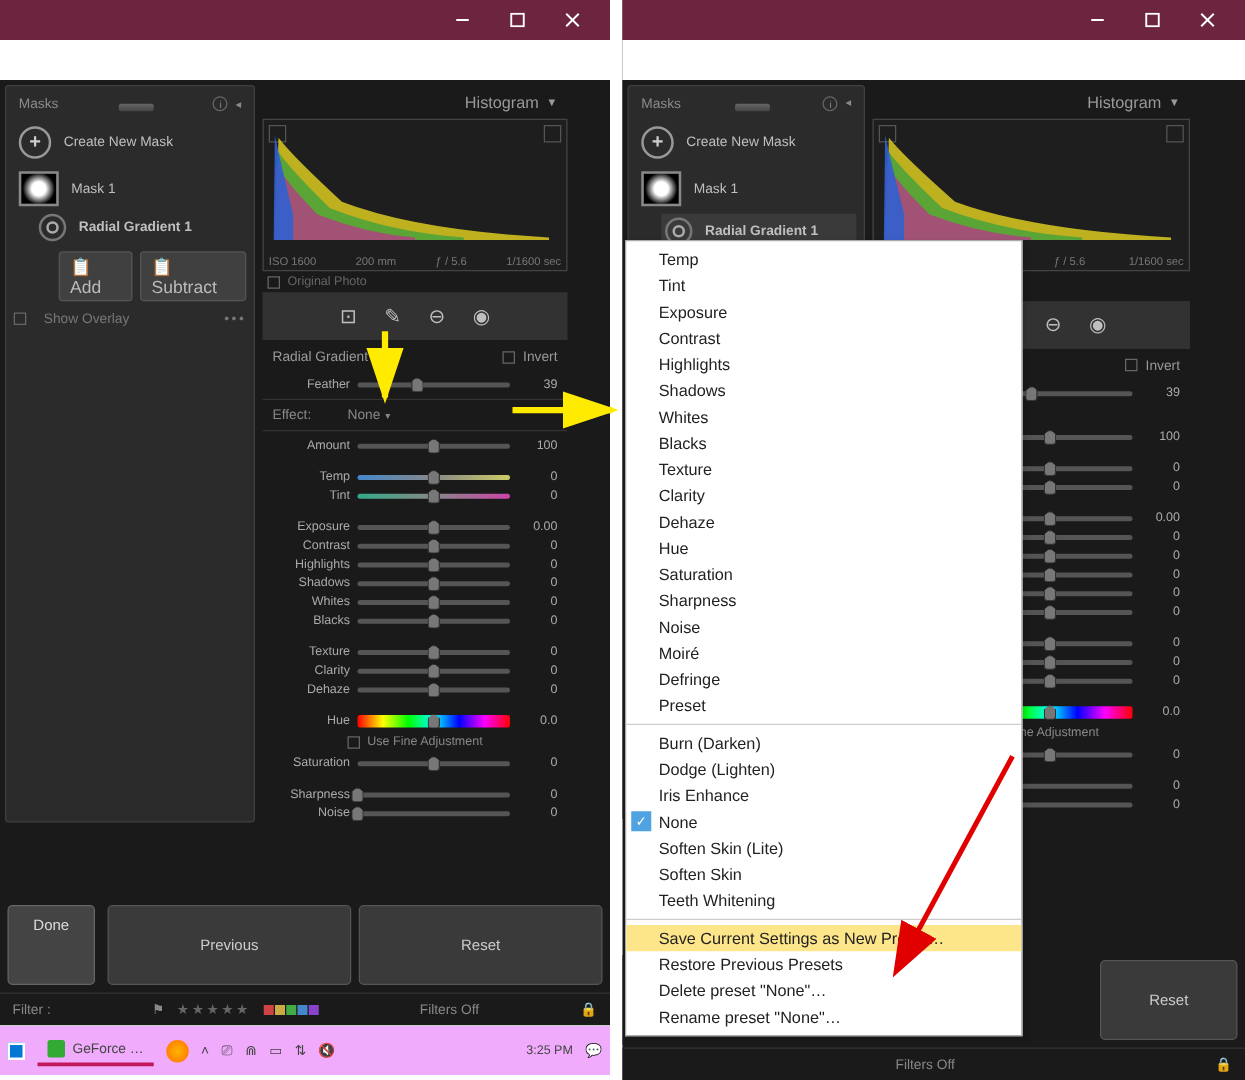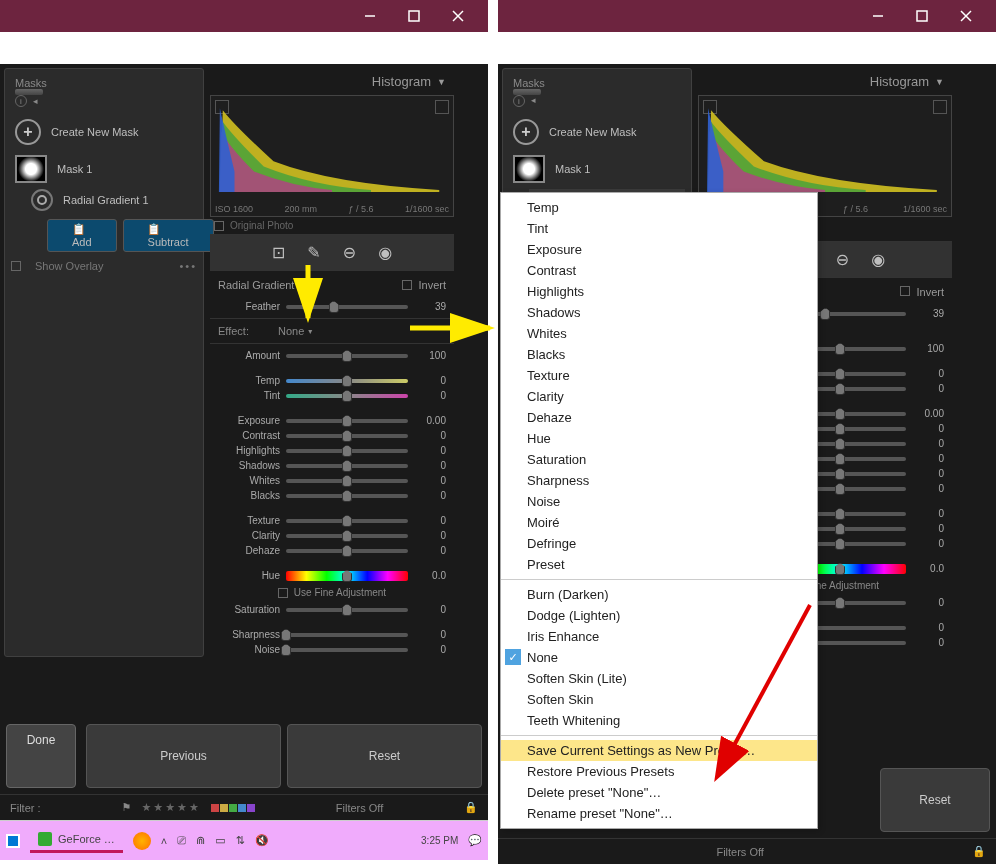--- a/index.html
+++ b/index.html
@@ -6,31 +6,31 @@
   body { background: #fff; width: 996px; height: 864px; overflow: hidden; position: relative; }
   .app-window { position: absolute; background: #1a1a1a; color: #bfbfbf; }
   .app-left { left: 0; top: 0; width: 488px; height: 820px; }
   .app-right { left: 498px; top: 0; width: 498px; height: 864px; }
   .titlebar { height: 32px; background: #6d243f; display: flex; justify-content: flex-end; align-items: center; padding-right: 8px; }
   .winbtn { width: 44px; height: 30px; display: flex; align-items: center; justify-content: center; color: #fff; font-size: 14px; }
   .winbtn svg { stroke: #fff; fill: none; }
   .top-white { height: 32px; background: #fff; }
   .content { display: flex; background: #1a1a1a; padding: 4px; }
   .masks-panel { width: 200px; background: #2b2b2b; border: 1px solid #404040; border-radius: 3px; padding: 6px; font-size: 11px; margin-right: 6px; }
-  .masks-header { display: flex; justify-content: space-between; align-items: flex-start; color: #8a8a8a; padding: 2px 4px; flex-direction: column; }
+  .masks-header { display: flex; justify-content: space-between; align-items: flex-end; color: #8a8a8a; padding: 2px 4px; }
   .grip { width: 28px; height: 6px; background: linear-gradient(#666,#444); border-radius: 2px; }
   .create-mask { display:flex; align-items:center; gap: 10px; margin: 10px 4px; }
   .plus-circle { width: 26px; height: 26px; border: 2px solid #999; border-radius: 50%; display:flex; align-items:center; justify-content:center; color:#ccc; font-size:16px; font-weight:bold; }
   .mask-item { display:flex; align-items:center; gap:10px; margin: 6px 4px; }
   .mask-thumb { width: 32px; height: 28px; background: radial-gradient(circle at center,#fff 0%,#fff 30%,#000 70%); border: 2px solid #888; }
-  .sub-item { display:flex;align-items:center;gap:10px;margin-left:20px; margin-top:4px;}
+  .sub-item { display:flex;align-items:center;gap:10px;margin-left:20px; margin-top:4px;font-weight:bold;}
   .sub-icon { width: 22px; height: 22px; border:2px solid #777; border-radius:50%; display:flex;align-items:center;justify-content:center;}
   .sub-inner { width:10px;height:10px;border:2px solid #aaa;border-radius:50%;}
   .addsub { display:flex; gap:6px; margin:8px 0 6px 36px;}
-  .pill-btn { background:#0c4a6e; border:1px solid #555; border-radius:3px; padding:3px 24px; font-size:11px; color:#bbb; }
+  .pill-btn { background:#404040; border:1px solid #555; border-radius:3px; padding:3px 8px; font-size:14px; color:#bbb; }
   .overlay-row { display:flex; justify-content:space-between; align-items:center; margin-top:8px; color:#777;}
   .dots { letter-spacing:2px;}
   .hist-panel { width: 244px; }
   .hist-header { display:flex; justify-content:flex-end; align-items:center; padding:6px 8px; color:#999; font-size:13px;}
   .hist-header .tri { margin-left:6px; font-size:9px;}
   .hist-box { background:#1e1e1e; border:1px solid #444; padding:4px; position:relative; height:122px;}
   .hist-corner { position:absolute;width:14px;height:14px;border:1px solid #555;}
   .hist-plot { position:absolute; left:4px; right:4px; top:4px; bottom:24px;}
   .hist-info { position:absolute;bottom:2px;left:4px;right:4px;display:flex;justify-content:space-between;font-size:9px;color:#777;}
   .orig-row { display:flex;align-items:center;gap:6px;font-size:10px;color:#666;padding:3px 4px;}

